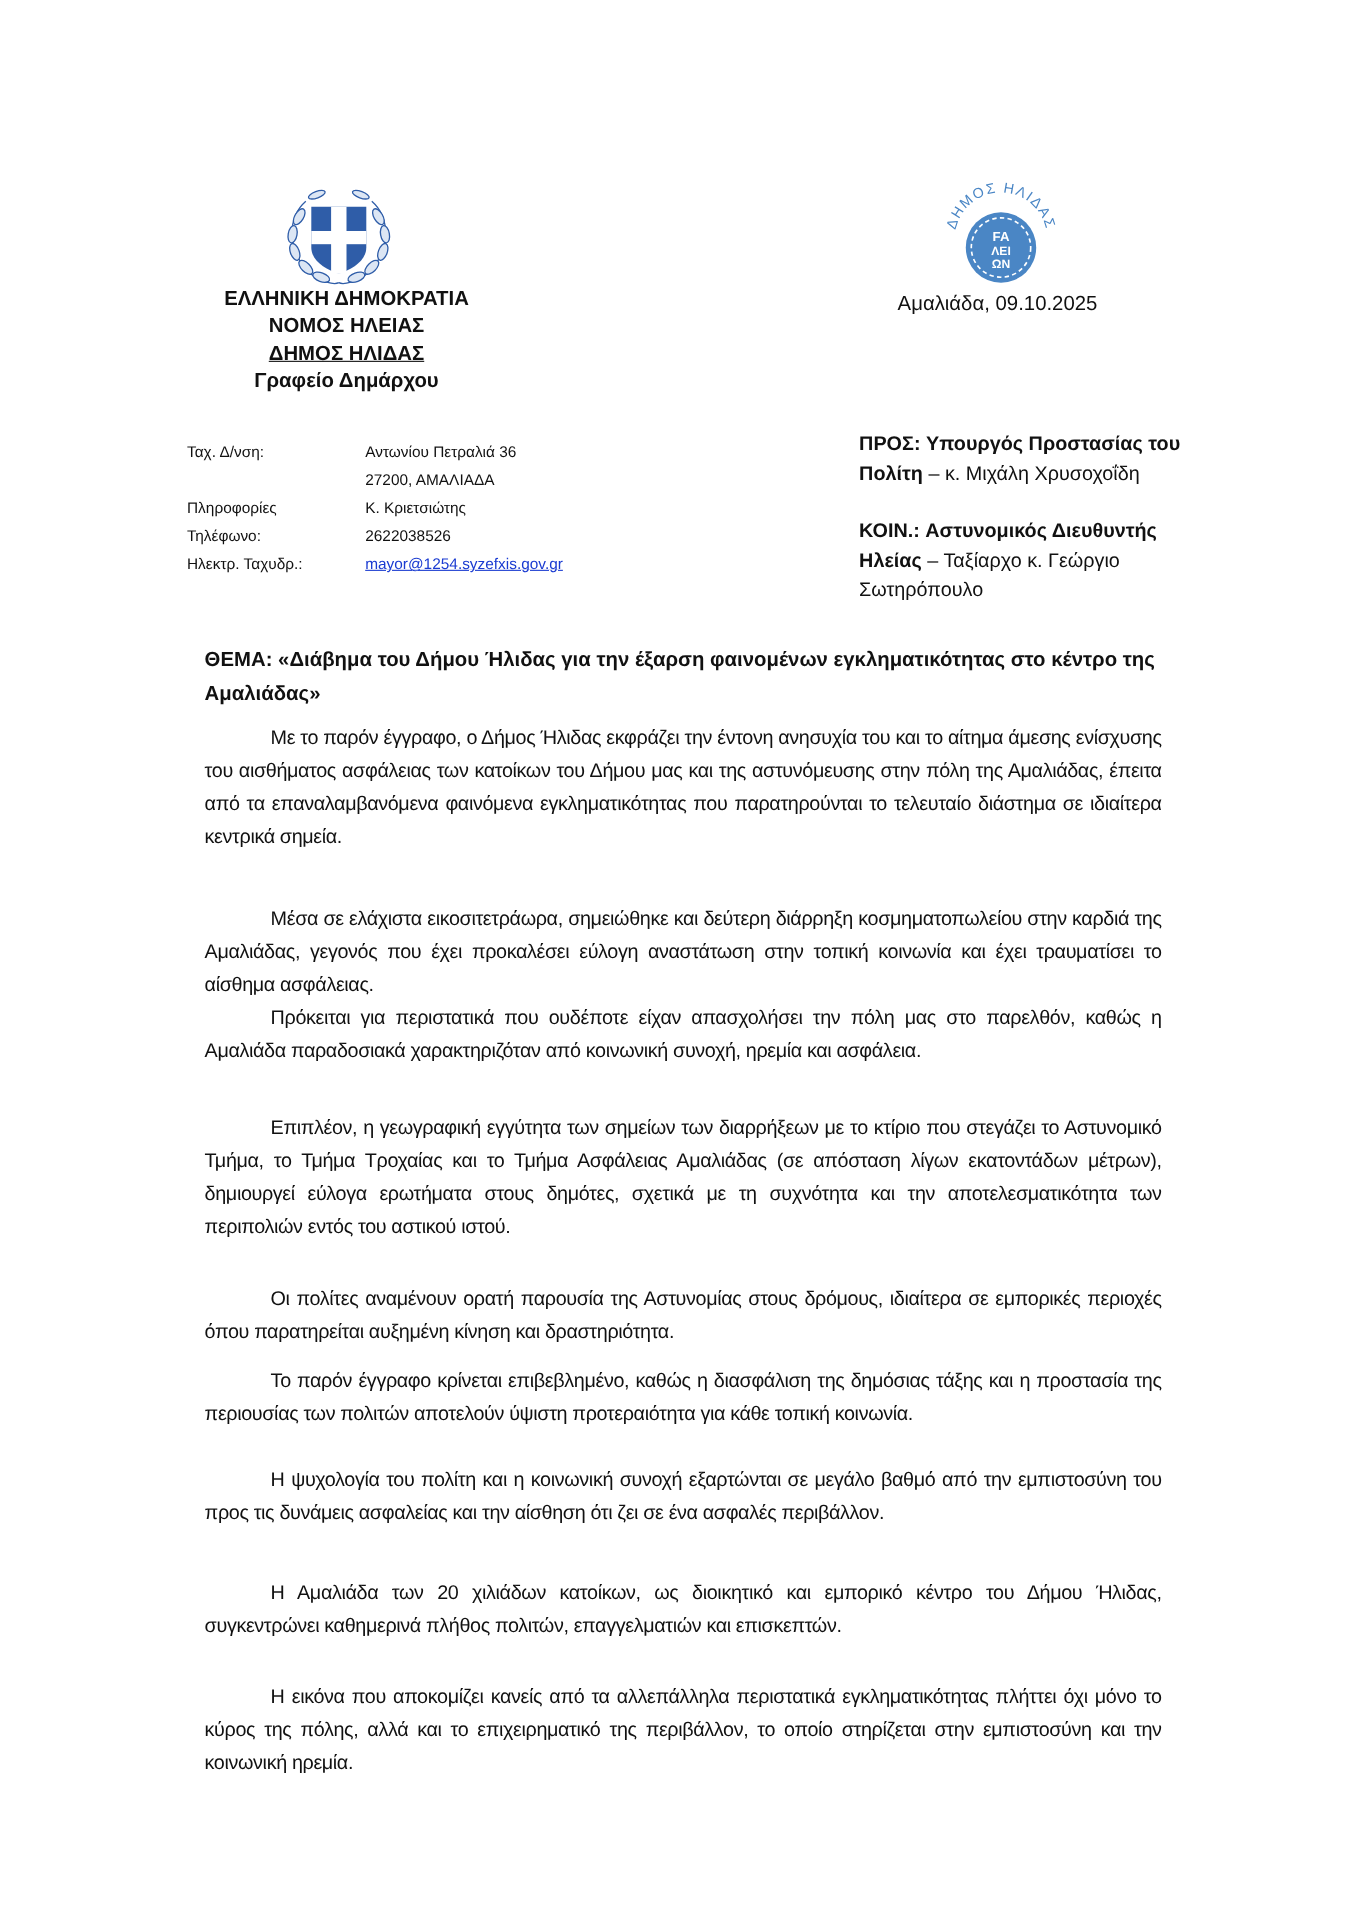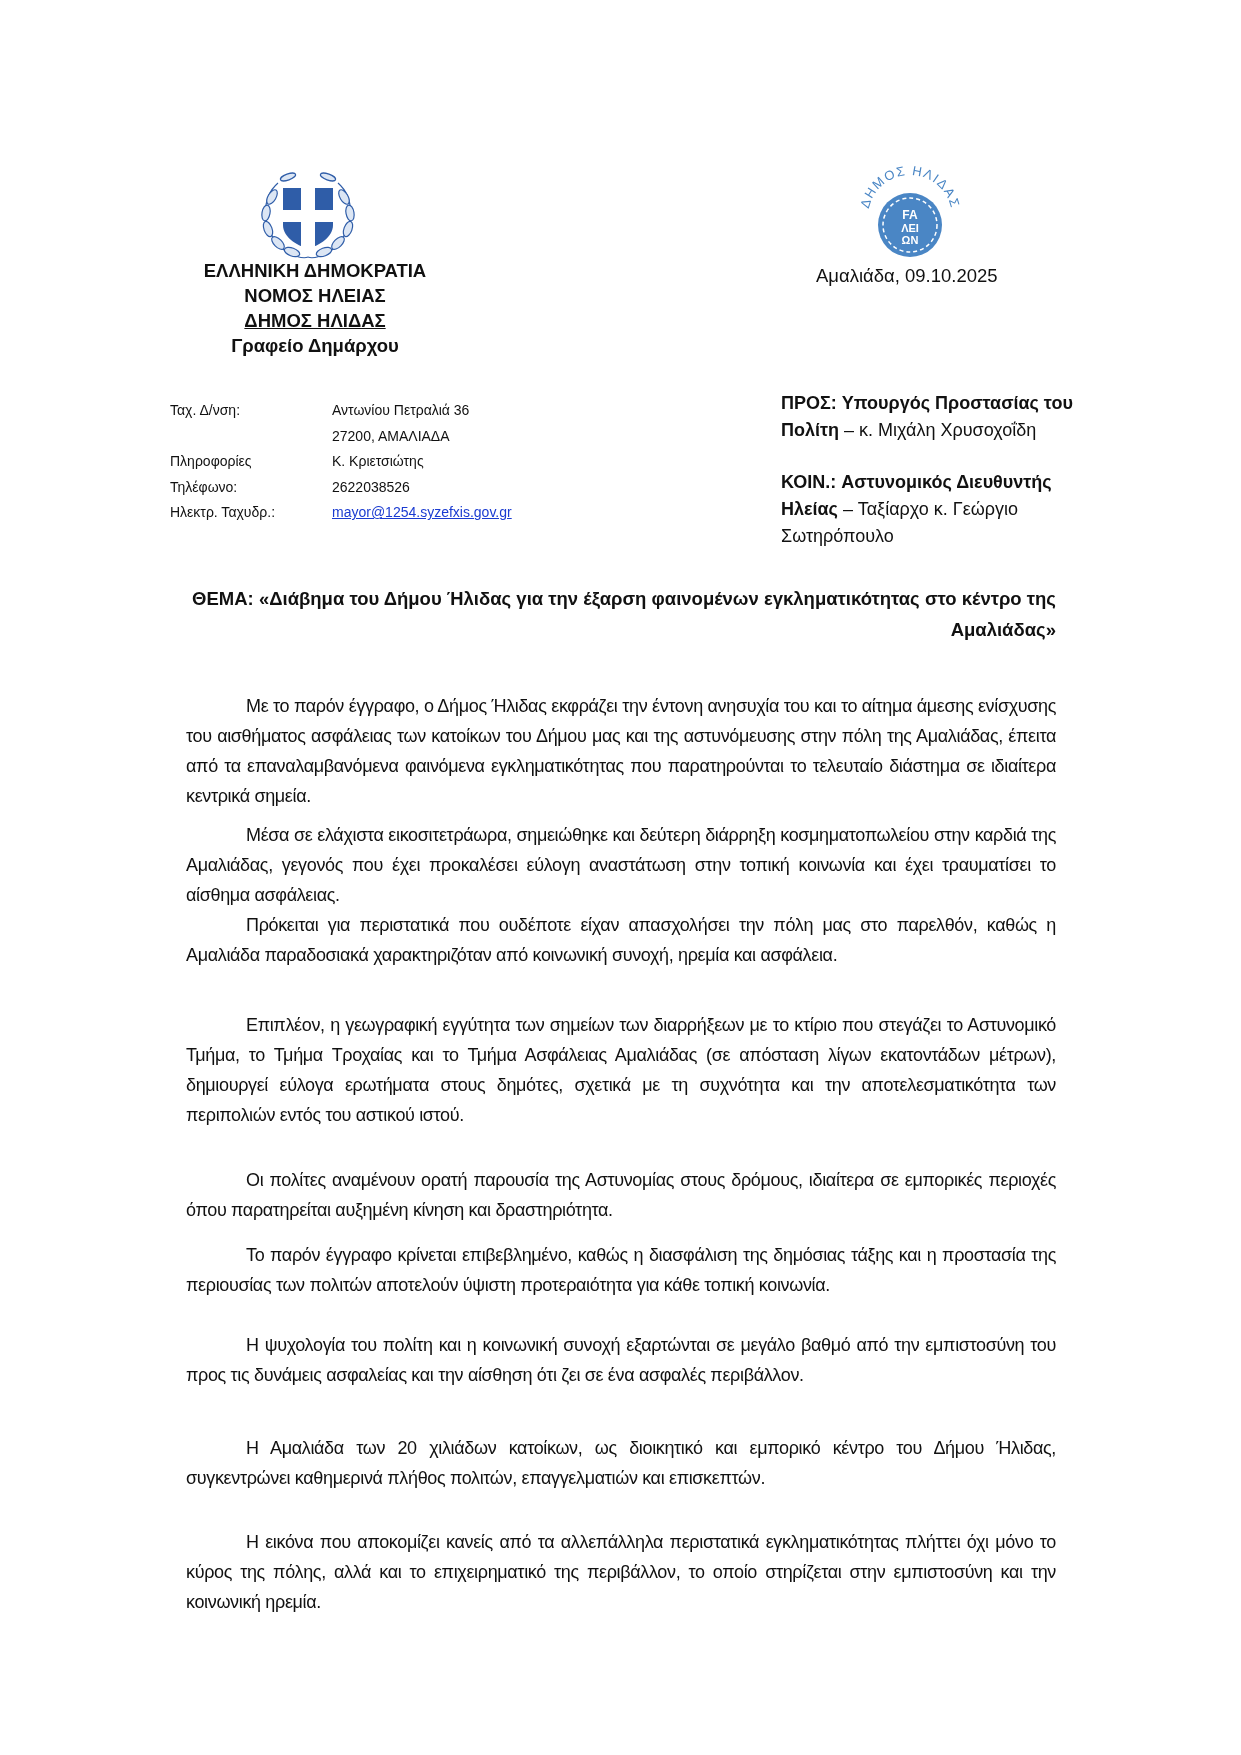--- a/index.html
+++ b/index.html
@@ -12,21 +12,21 @@
   .coat { left:248px; top:163px; width:120px; height:98px; }
   .muni-logo { left:850px; top:155px; width:120px; height:110px; }
   .date { left:816px; top:265px; font-size:18.5px; }
   .contact { left:170px; top:398px; font-size:14px; line-height:25.6px; }
   .contact .row { display:flex; }
   .contact .lbl { width:162px; }
   .contact a { color:#1a3bd1; text-decoration:underline;text-align:center; }
   .recip { left:781px; top:390px; width:330px; font-size:18px; line-height:27px; }
   .recip b { font-weight:bold;text-align:center; }
   .recip .gap { height:25px; }
-  .subject { left:186px; top:583px; width:870px; text-align:right; font-weight:bold;
+  .subject { left:186px; top:583px; width:870px; text-align:left; font-weight:bold;
              font-size:18.5px; line-height:31px; font-family:"Liberation Sans Narrow","Liberation Sans", sans-serif; }
   .body { left:186px; width:870px; font-size:18px; line-height:30px; text-align:justify;
           font-family:"Liberation Sans Narrow","Liberation Sans", sans-serif; letter-spacing:-0.35px; }
   .body p { margin:0; text-indent:60px; }
 </style>
 </head>
 <body>
 
 <svg class="abs coat" viewBox="0 0 120 98">
   <g fill="none" stroke="#2f5da8" stroke-width="1.2">
@@ -105,21 +105,21 @@
   </div>
   <div class="gap"></div>
   <div>
     <b>ΚΟΙΝ.:</b>
     <b>Αστυνομικός Διευθυντής Ηλείας</b><span> – Ταξίαρχο κ. Γεώργιο Σωτηρόπουλο</span>
   </div>
 </div>
 
 <div class="abs subject">ΘΕΜΑ: «Διάβημα του Δήμου Ήλιδας για την έξαρση φαινομένων εγκληματικότητας στο κέντρο της Αμαλιάδας»</div>
 
-<div class="abs body" style="top:691px;">
+<div class="abs body" style="top:655px;">
     <p>Με το παρόν έγγραφο, ο Δήμος Ήλιδας εκφράζει την έντονη ανησυχία του και το αίτημα άμεσης ενίσχυσης του αισθήματος ασφάλειας των κατοίκων του Δήμου μας και της αστυνόμευσης στην πόλη της Αμαλιάδας, έπειτα από τα επαναλαμβανόμενα φαινόμενα εγκληματικότητας που παρατηρούνται το τελευταίο διάστημα σε ιδιαίτερα κεντρικά σημεία.</p>
   </div>
 <div class="abs body" style="top:820px;">
     <p>Μέσα σε ελάχιστα εικοσιτετράωρα, σημειώθηκε και δεύτερη διάρρηξη κοσμηματοπωλείου στην καρδιά της Αμαλιάδας, γεγονός που έχει προκαλέσει εύλογη αναστάτωση στην τοπική κοινωνία και έχει τραυματίσει το αίσθημα ασφάλειας.</p>
   </div>
 <div class="abs body" style="top:910px;">
     <p>Πρόκειται για περιστατικά που ουδέποτε είχαν απασχολήσει την πόλη μας στο παρελθόν, καθώς η Αμαλιάδα παραδοσιακά χαρακτηριζόταν από κοινωνική συνοχή, ηρεμία και ασφάλεια.</p>
   </div>
 <div class="abs body" style="top:1010px;">
     <p>Επιπλέον, η γεωγραφική εγγύτητα των σημείων των διαρρήξεων με το κτίριο που στεγάζει το Αστυνομικό Τμήμα, το Τμήμα Τροχαίας και  το Τμήμα Ασφάλειας Αμαλιάδας (σε απόσταση λίγων εκατοντάδων μέτρων), δημιουργεί εύλογα ερωτήματα στους δημότες, σχετικά με τη συχνότητα και την αποτελεσματικότητα των περιπολιών εντός του αστικού ιστού.</p>

